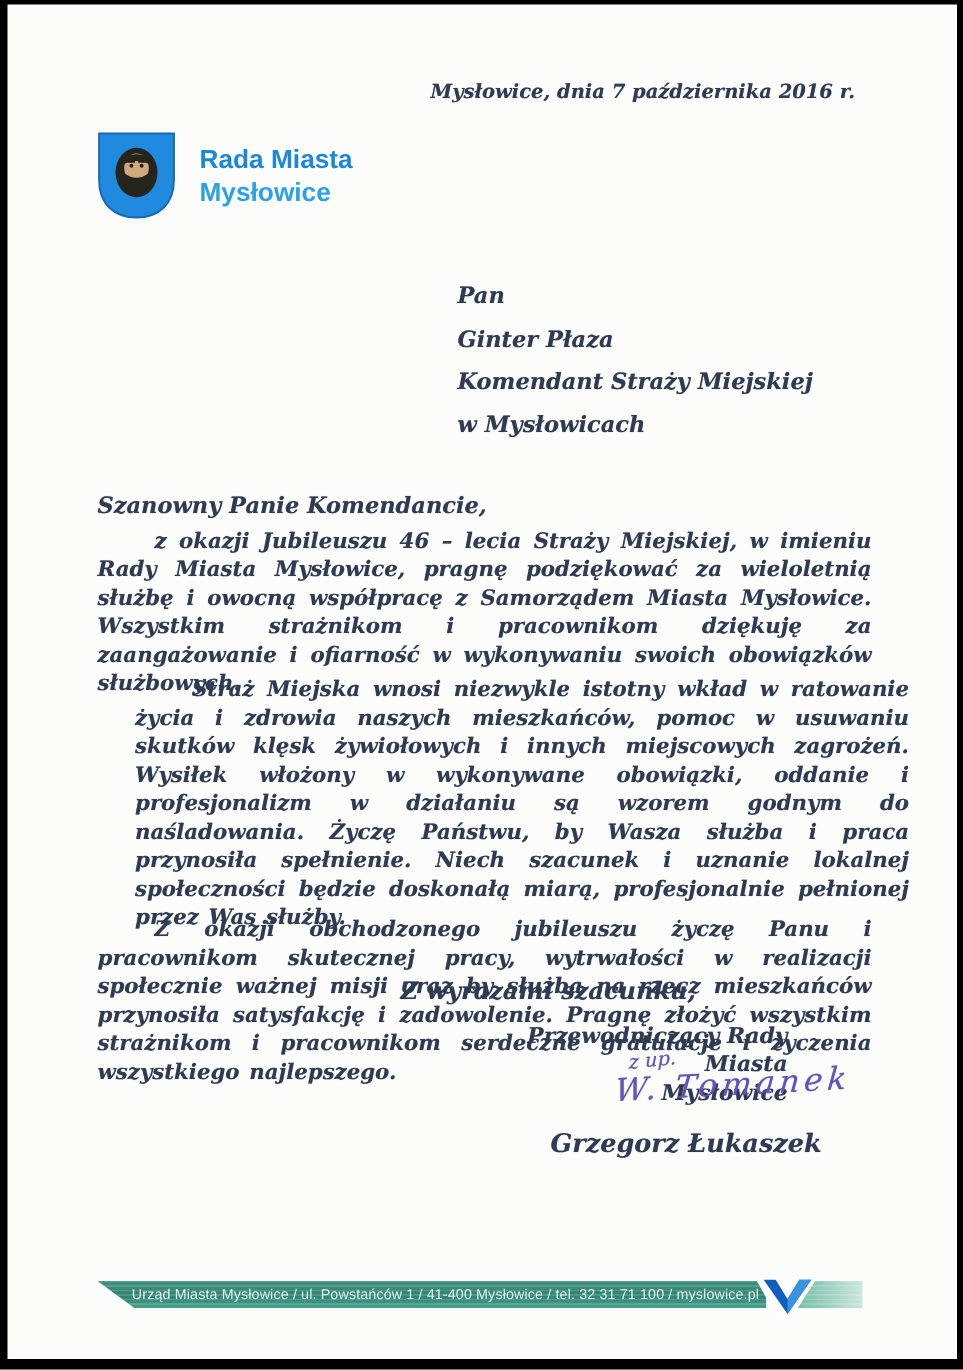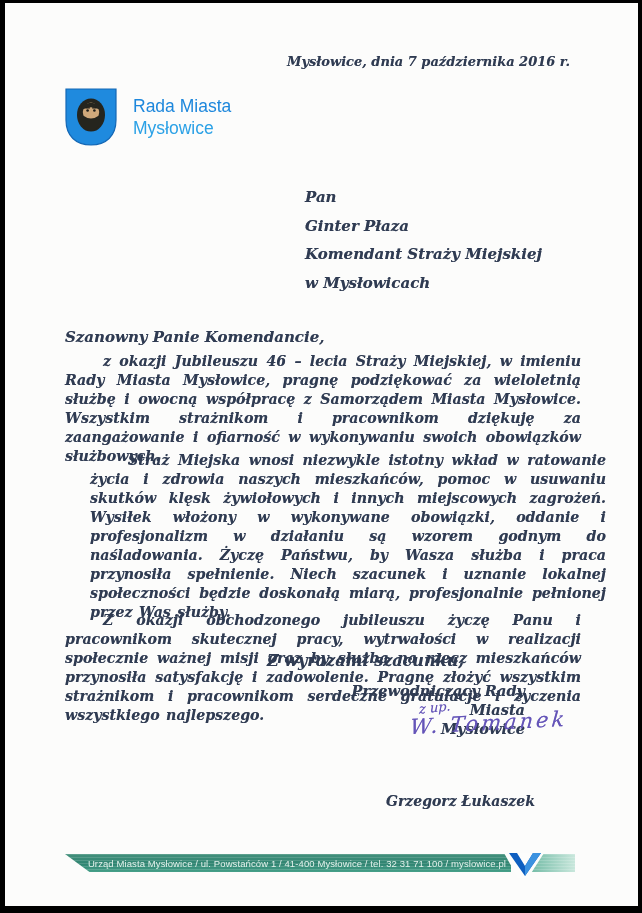--- a/index.html
+++ b/index.html
@@ -23,21 +23,21 @@
   .date{
     position:absolute;top:51px;left:235px;width:330px;
     text-align:right;font-size:13px;
   }
   
   .logo{position:absolute;left:60px;top:85px;display:flex;align-items:flex-start;}
   .crest{width:52px;height:58px;display:block;}
   .org-name{
     margin-left:16px;margin-top:7px;
     font-family:"Liberation Sans", sans-serif;
-    font-weight:400;font-size:17.5px;line-height:22px;
+    font-weight:700;font-size:17.5px;line-height:22px;
     font-style:normal;text-shadow:none;
   }
   .org-name .l1{color:#1d87dc;}
   .org-name .l2{color:#2ba1e6;}
   
   .recipient{position:absolute;left:300px;top:180px;font-size:15px;line-height:28.5px;}
   
   .salutation{position:absolute;left:60px;top:325px;font-size:15px;}
   .para{
     position:absolute;left:60px;width:516px;
@@ -55,21 +55,21 @@
     text-align:right;font-size:14.5px;line-height:19px;
   }
   .hand{
     position:absolute;color:#6454b8;
     font-family:"DejaVu Serif", serif;font-style:italic;
     text-shadow:0 0 .6px rgba(100,84,184,.6);
     white-space:nowrap;
   }
   .hand-note{left:414px;top:697px;font-size:13px;transform:rotate(-6deg) skewX(-6deg);}
   .hand-sig{left:405px;top:708px;font-size:21px;letter-spacing:3px;transform:rotate(-3deg) skewX(-8deg);}
-  .signer-name{position:absolute;left:381px;top:750px;font-size:14px;margin-top:40px;}
+  .signer-name{position:absolute;left:362px;top:750px;font-size:17px;}
   
   .footer{position:absolute;left:60px;top:851px;width:510px;height:18px;}
   .footer .main{
     position:absolute;left:0;top:0;width:446px;height:18px;
     background:
       repeating-linear-gradient(180deg, rgba(255,255,255,.14) 0 1px, rgba(0,0,0,0) 1px 3px),
       linear-gradient(180deg,#43907c,#2f8471 55%,#46a089);
     clip-path:polygon(0 0,100% 0,100% 100%,5.5% 100%);
     display:flex;align-items:center;justify-content:center;
   }

